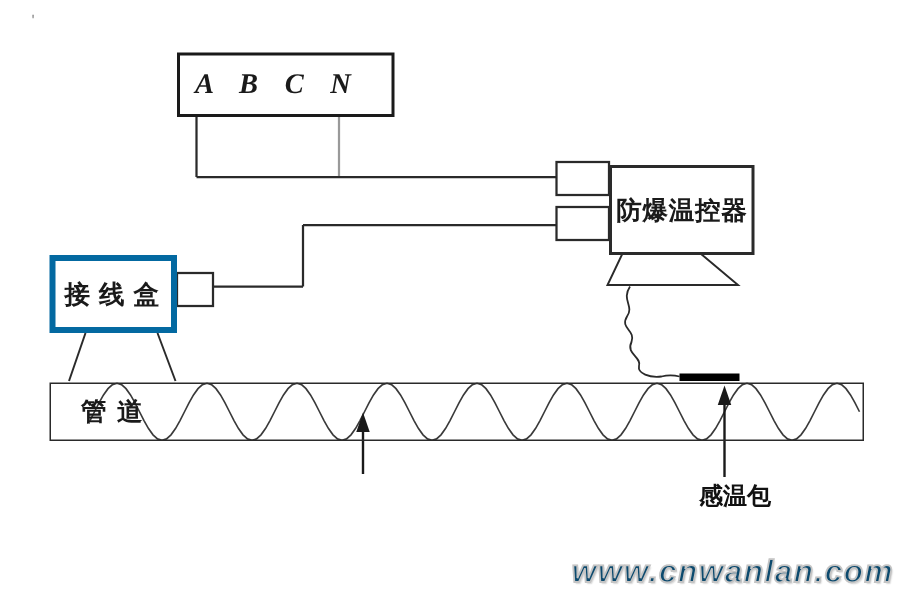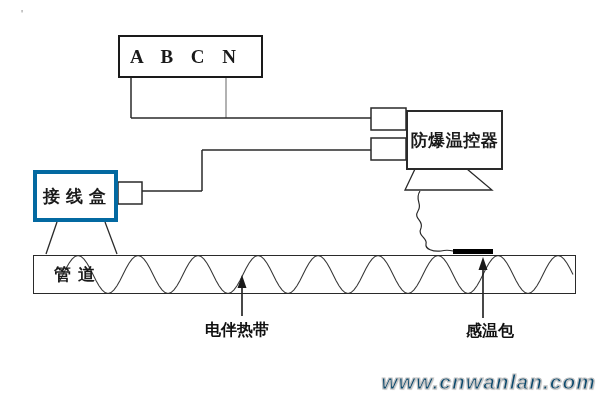--- a/index.html
+++ b/index.html
@@ -7,21 +7,21 @@
     position:relative;width:600px;height:400px;background:#ffffff;overflow:hidden;
     font-family:"Liberation Sans",sans-serif;color:#1a1a1a;
   }
   #shapes{position:absolute;left:0;top:0;z-index:1;}
   .box{
     position:absolute;box-sizing:border-box;background:#fff;z-index:2;
     display:flex;align-items:center;font-weight:bold;color:#1a1a1a;
   }
   #abcn-box{left:118px;top:35px;width:145px;height:43px;border:2px solid #1a1a1a;
     font-family:"Liberation Serif",serif;font-size:19px;letter-spacing:4px;word-spacing:5px;
-    padding-left:10px;}
+    padding-left:10px;font-style:italic;}
   #controller-box{left:406px;top:110px;width:97px;height:60px;border:2px solid #2a2a2a;
     justify-content:center;font-size:17px;letter-spacing:0.5px;}
   #junction-box{left:33px;top:170px;width:85px;height:52px;border:4px solid #0369a1;
     justify-content:center;font-size:17px;letter-spacing:6px;padding-left:4px;}
   #pipe-box{left:33px;top:255px;width:543px;height:39px;border:1.5px solid #2a2a2a;
     font-size:17px;letter-spacing:7px;padding-left:20px;background:transparent;}
   .floating-label{
     position:absolute;z-index:2;font-weight:bold;font-size:16px;color:#111;text-align:center;
   }
   #cable-label{left:197px;top:320px;width:80px;}
@@ -83,20 +83,19 @@
   </div>
 
   <div class="box" id="junction-box">
     <span>接线盒</span>
   </div>
 
   <div class="box" id="pipe-box">
     <span>管道</span>
   </div>
 
-  <div class="floating-label" id="cable-label">电伴热带</div>
 
   <div class="floating-label" id="sensor-label">感温包</div>
 
   <div id="watermark">www.cnwanlan.com</div>
 
   <div id="corner-tick">'</div>
 </div>
 
 </body></html>

